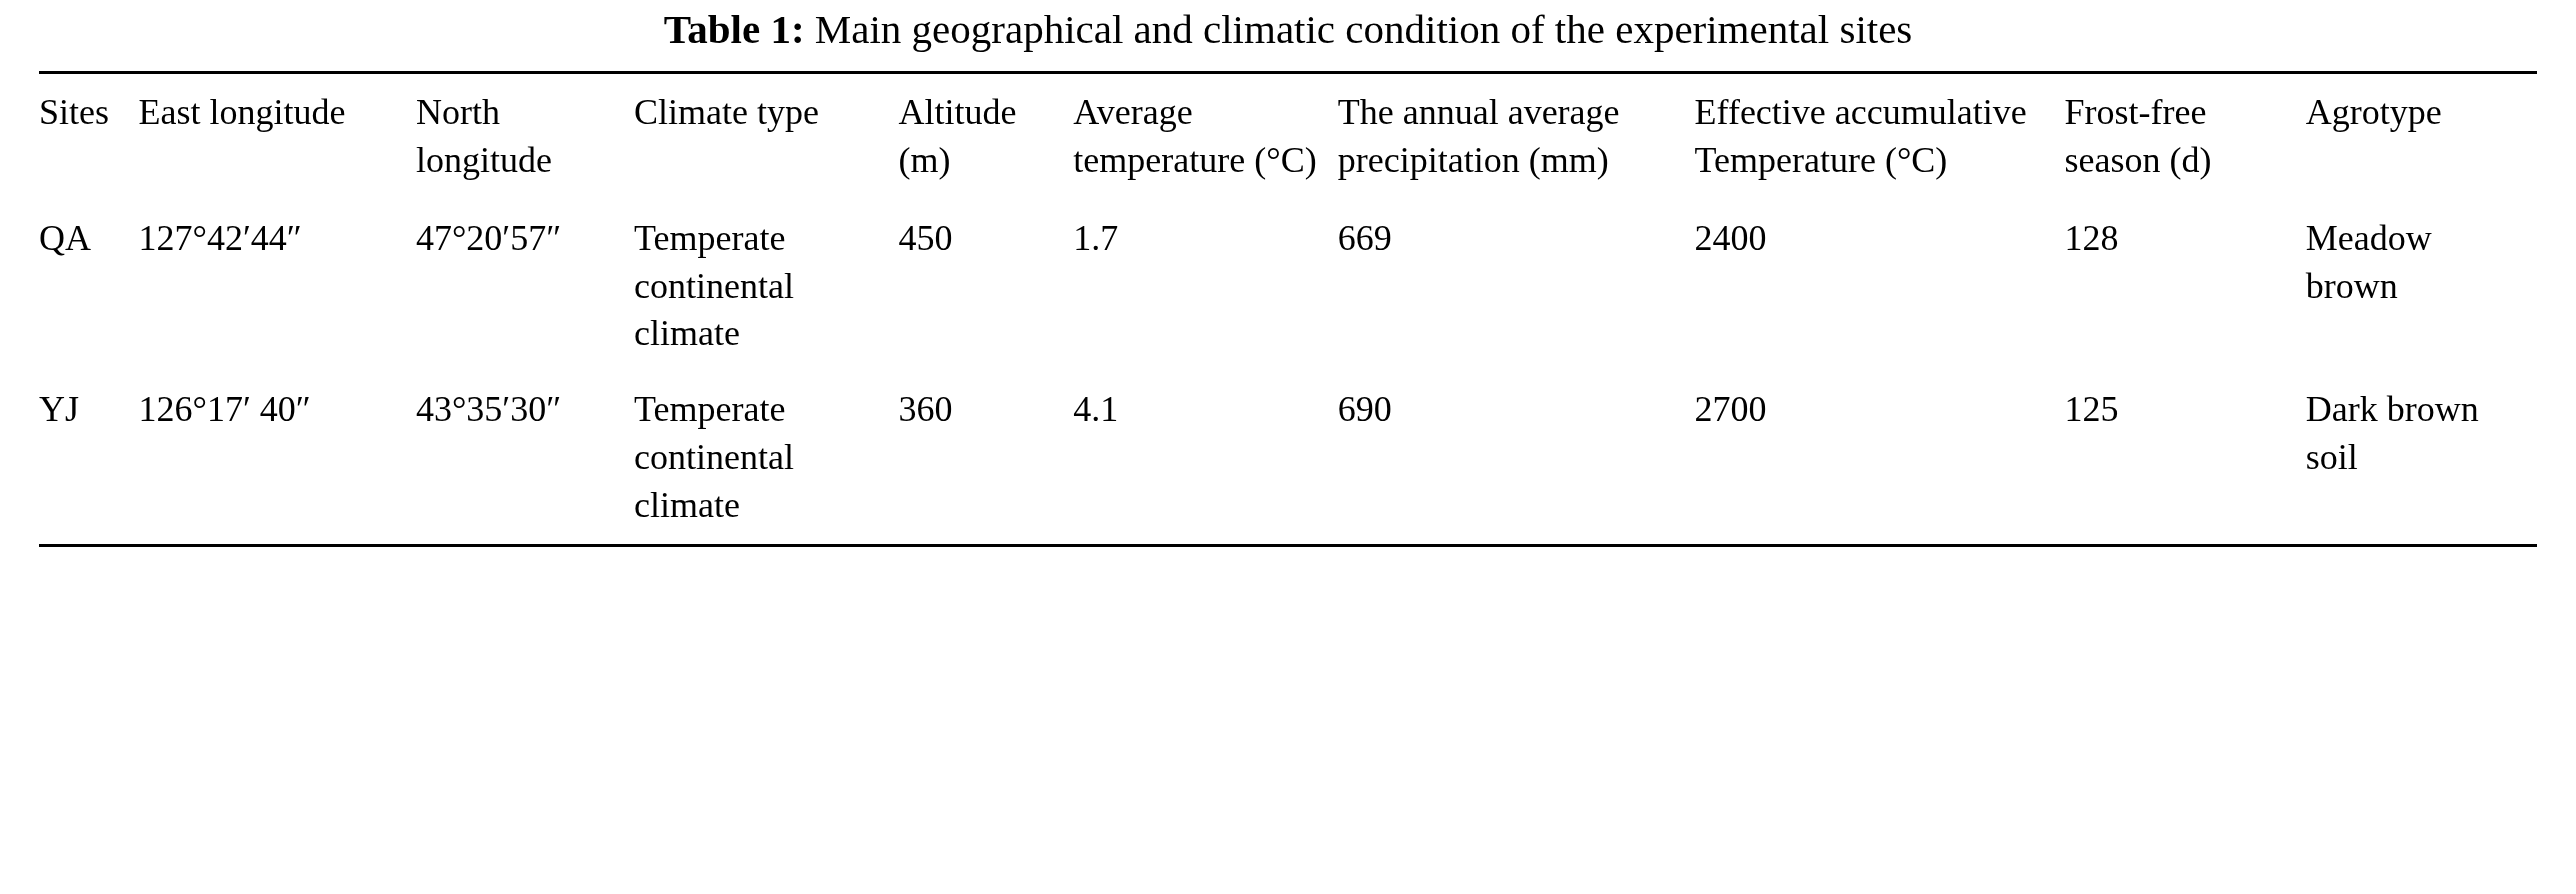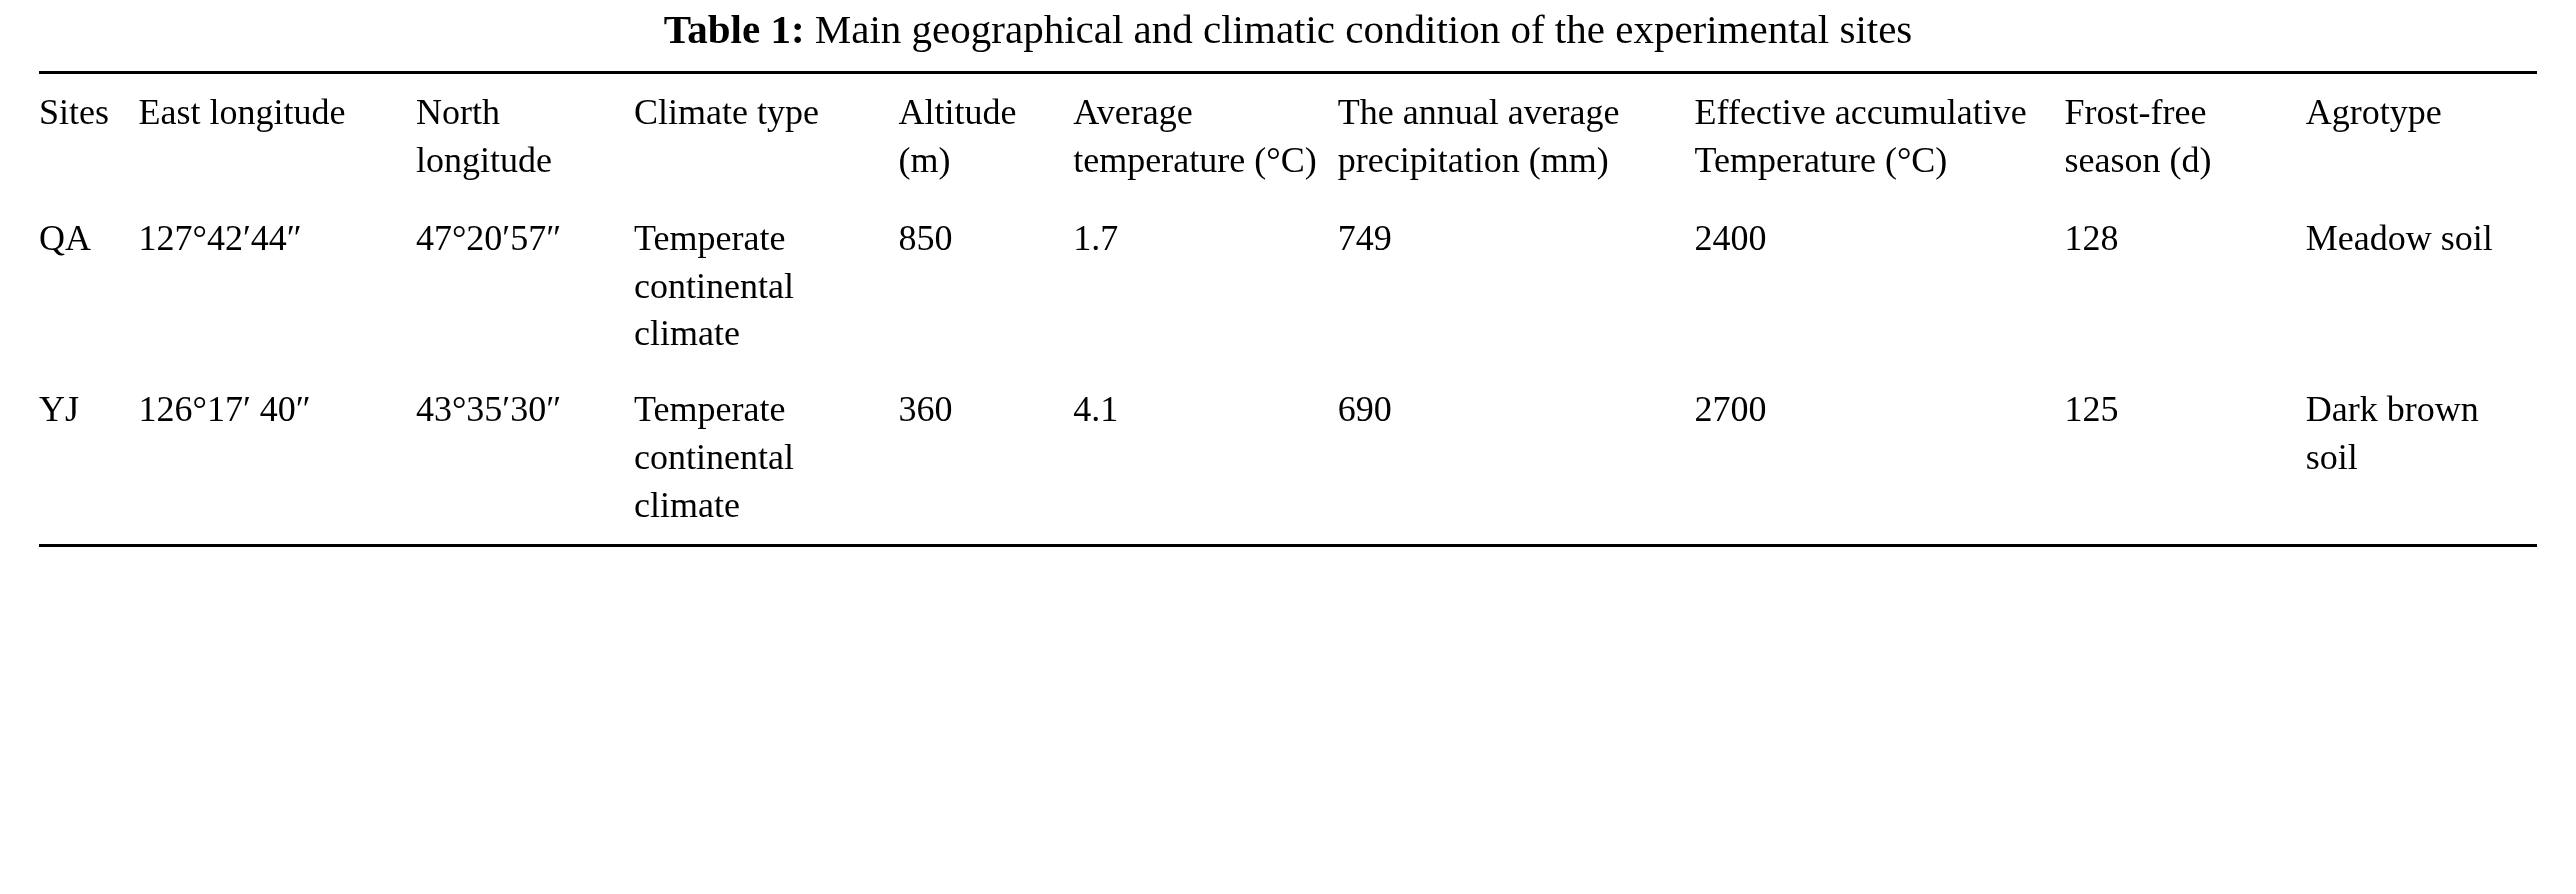--- a/index.html
+++ b/index.html
@@ -116,26 +116,26 @@
         <th class="rule-top">Frost-free season (d)</th>
         <th class="rule-top">Agrotype</th>
       </tr>
     </thead>
     <tbody>
       <tr class="data-row">
         <td>QA</td>
         <td class="nowrap">127°42′44″</td>
         <td class="nowrap">47°20′57″</td>
         <td>Temperate continental climate</td>
-        <td>850</td>
+        <td>450</td>
         <td>1.7</td>
-        <td>749</td>
+        <td>669</td>
         <td>2400</td>
         <td>128</td>
-        <td>Meadow soil</td>
+        <td>Meadow brown</td>
       </tr>
       <tr class="data-row">
         <td class="rule-bottom">YJ</td>
         <td class="rule-bottom nowrap">126°17′ 40″</td>
         <td class="rule-bottom nowrap">43°35′30″</td>
         <td class="rule-bottom">Temperate continental climate</td>
         <td class="rule-bottom">360</td>
         <td class="rule-bottom">4.1</td>
         <td class="rule-bottom">690</td>
         <td class="rule-bottom">2700</td>

